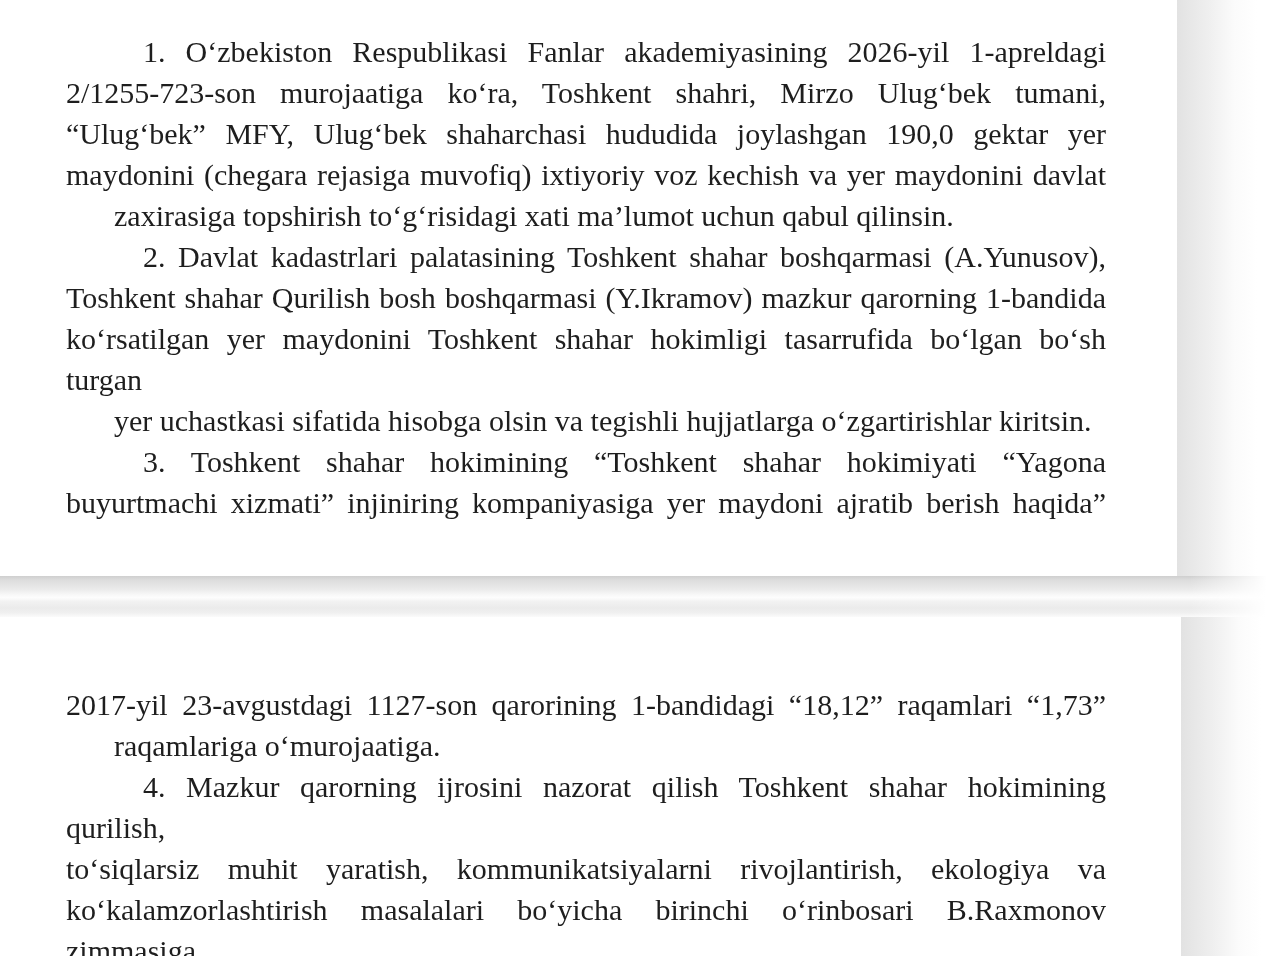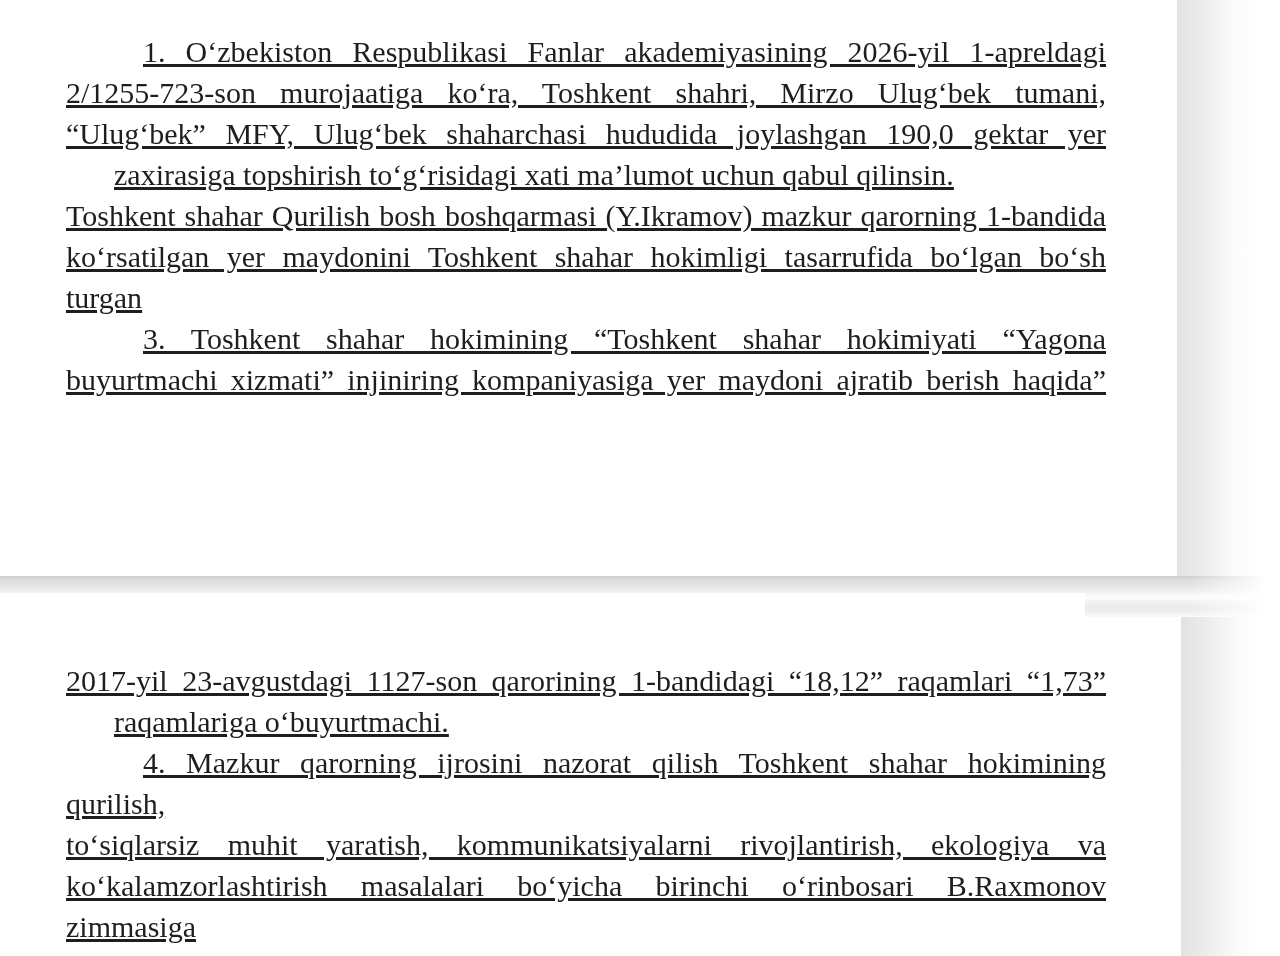--- a/index.html
+++ b/index.html
@@ -14,66 +14,69 @@
     background: linear-gradient(180deg,
       #cfcfcf 0%, #dddddd 10%, #ececec 34%, #f9f9f9 47%,
       #fdfdfd 53%, #f2f2f2 62%, #ebebeb 78%, #f0f0f0 90%, #fbfbfb 100%);
   }
   .gap-band-fade {
     position: absolute; left: 1190px; top: 576px; width: 90px; height: 41px;
     background: linear-gradient(90deg, rgba(255,255,255,0) 0%, #ffffff 85%);
   }
   .page { position: absolute; background: #ffffff; }
   #page1 { left: 0; top: 0;    width: 1177px; height: 576px; }
-  #page2 { left: 0; top: 593px; width: 1085px; height: 339px; }
+  #page2 { left: 0; top: 617px; width: 1085px; height: 339px; }
   .edge-shadow { position: absolute; }
   #edge1 {
     left: 1177px; top: 0; width: 80px; height: 576px;
     background: linear-gradient(90deg, #e2e2e2 0%, #efefef 40%, #fbfbfb 72%, #ffffff 100%);
   }
   #edge2 {
     left: 1181px; top: 617px; width: 80px; height: 339px;
     background: linear-gradient(90deg, #e2e2e2 0%, #efefef 40%, #fbfbfb 72%, #ffffff 100%);
   }
   .textblock {
     position: absolute; left: 66px; width: 1040px;
     color: #1e1e1e; font-size: 30px; line-height: 41px;
     overflow: hidden;
   }
   #page1 .textblock { top: 31px; }
   #page2 .textblock { top: 67px; }  
-  .line { text-align: justify; text-align-last: justify; text-decoration: underline; }
+  .line { text-align: justify; text-align-last: justify; }
   .line.left { text-align: left; text-align-last: left; margin-left: 48px; }
   .line.indent { text-indent: 77px; }
 </style>
 </head>
 <body>
 
 <div class="gap-band"></div>
 <div class="gap-band-fade"></div>
 
 <div class="page" id="page1">
   <div class="textblock">
     <div class="line indent">1. O‘zbekiston Respublikasi Fanlar akademiyasining 2026-yil 1-apreldagi</div>
     <div class="line">2/1255-723-son murojaatiga ko‘ra, Toshkent shahri, Mirzo Ulug‘bek tumani,</div>
     <div class="line">“Ulug‘bek” MFY, Ulug‘bek shaharchasi hududida joylashgan 190,0 gektar yer</div>
+    <div class="line">maydonini (chegara rejasiga muvofiq) ixtiyoriy voz kechish va yer maydonini davlat</div>
     <div class="line left">zaxirasiga topshirish to‘g‘risidagi xati ma’lumot uchun qabul qilinsin.</div>
 
+    <div class="line indent">2. Davlat kadastrlari palatasining Toshkent shahar boshqarmasi (A.Yunusov),</div>
     <div class="line">Toshkent shahar Qurilish bosh boshqarmasi (Y.Ikramov) mazkur qarorning 1-bandida</div>
     <div class="line">ko‘rsatilgan yer maydonini Toshkent shahar hokimligi tasarrufida bo‘lgan bo‘sh turgan</div>
+    <div class="line left">yer uchastkasi sifatida hisobga olsin va tegishli hujjatlarga o‘zgartirishlar kiritsin.</div>
 
     <div class="line indent">3. Toshkent shahar hokimining “Toshkent shahar hokimiyati “Yagona</div>
     <div class="line">buyurtmachi xizmati” injiniring kompaniyasiga yer maydoni ajratib berish haqida”</div>
   </div>
 </div>
 
 <div class="page" id="page2">
   <div class="textblock">
     <div class="line">2017-yil 23-avgustdagi 1127-son qarorining 1-bandidagi “18,12” raqamlari “1,73”</div>
-    <div class="line left">raqamlariga o‘buyurtmachi.</div>
+    <div class="line left">raqamlariga o‘murojaatiga.</div>
 
     <div class="line indent">4. Mazkur qarorning ijrosini nazorat qilish Toshkent shahar hokimining qurilish,</div>
     <div class="line">to‘siqlarsiz muhit yaratish, kommunikatsiyalarni rivojlantirish, ekologiya va</div>
     <div class="line">ko‘kalamzorlashtirish masalalari bo‘yicha birinchi o‘rinbosari B.Raxmonov zimmasiga</div>
 
   </div>
 </div>
 
 <div class="edge-shadow" id="edge1"></div>
 <div class="edge-shadow" id="edge2"></div>

